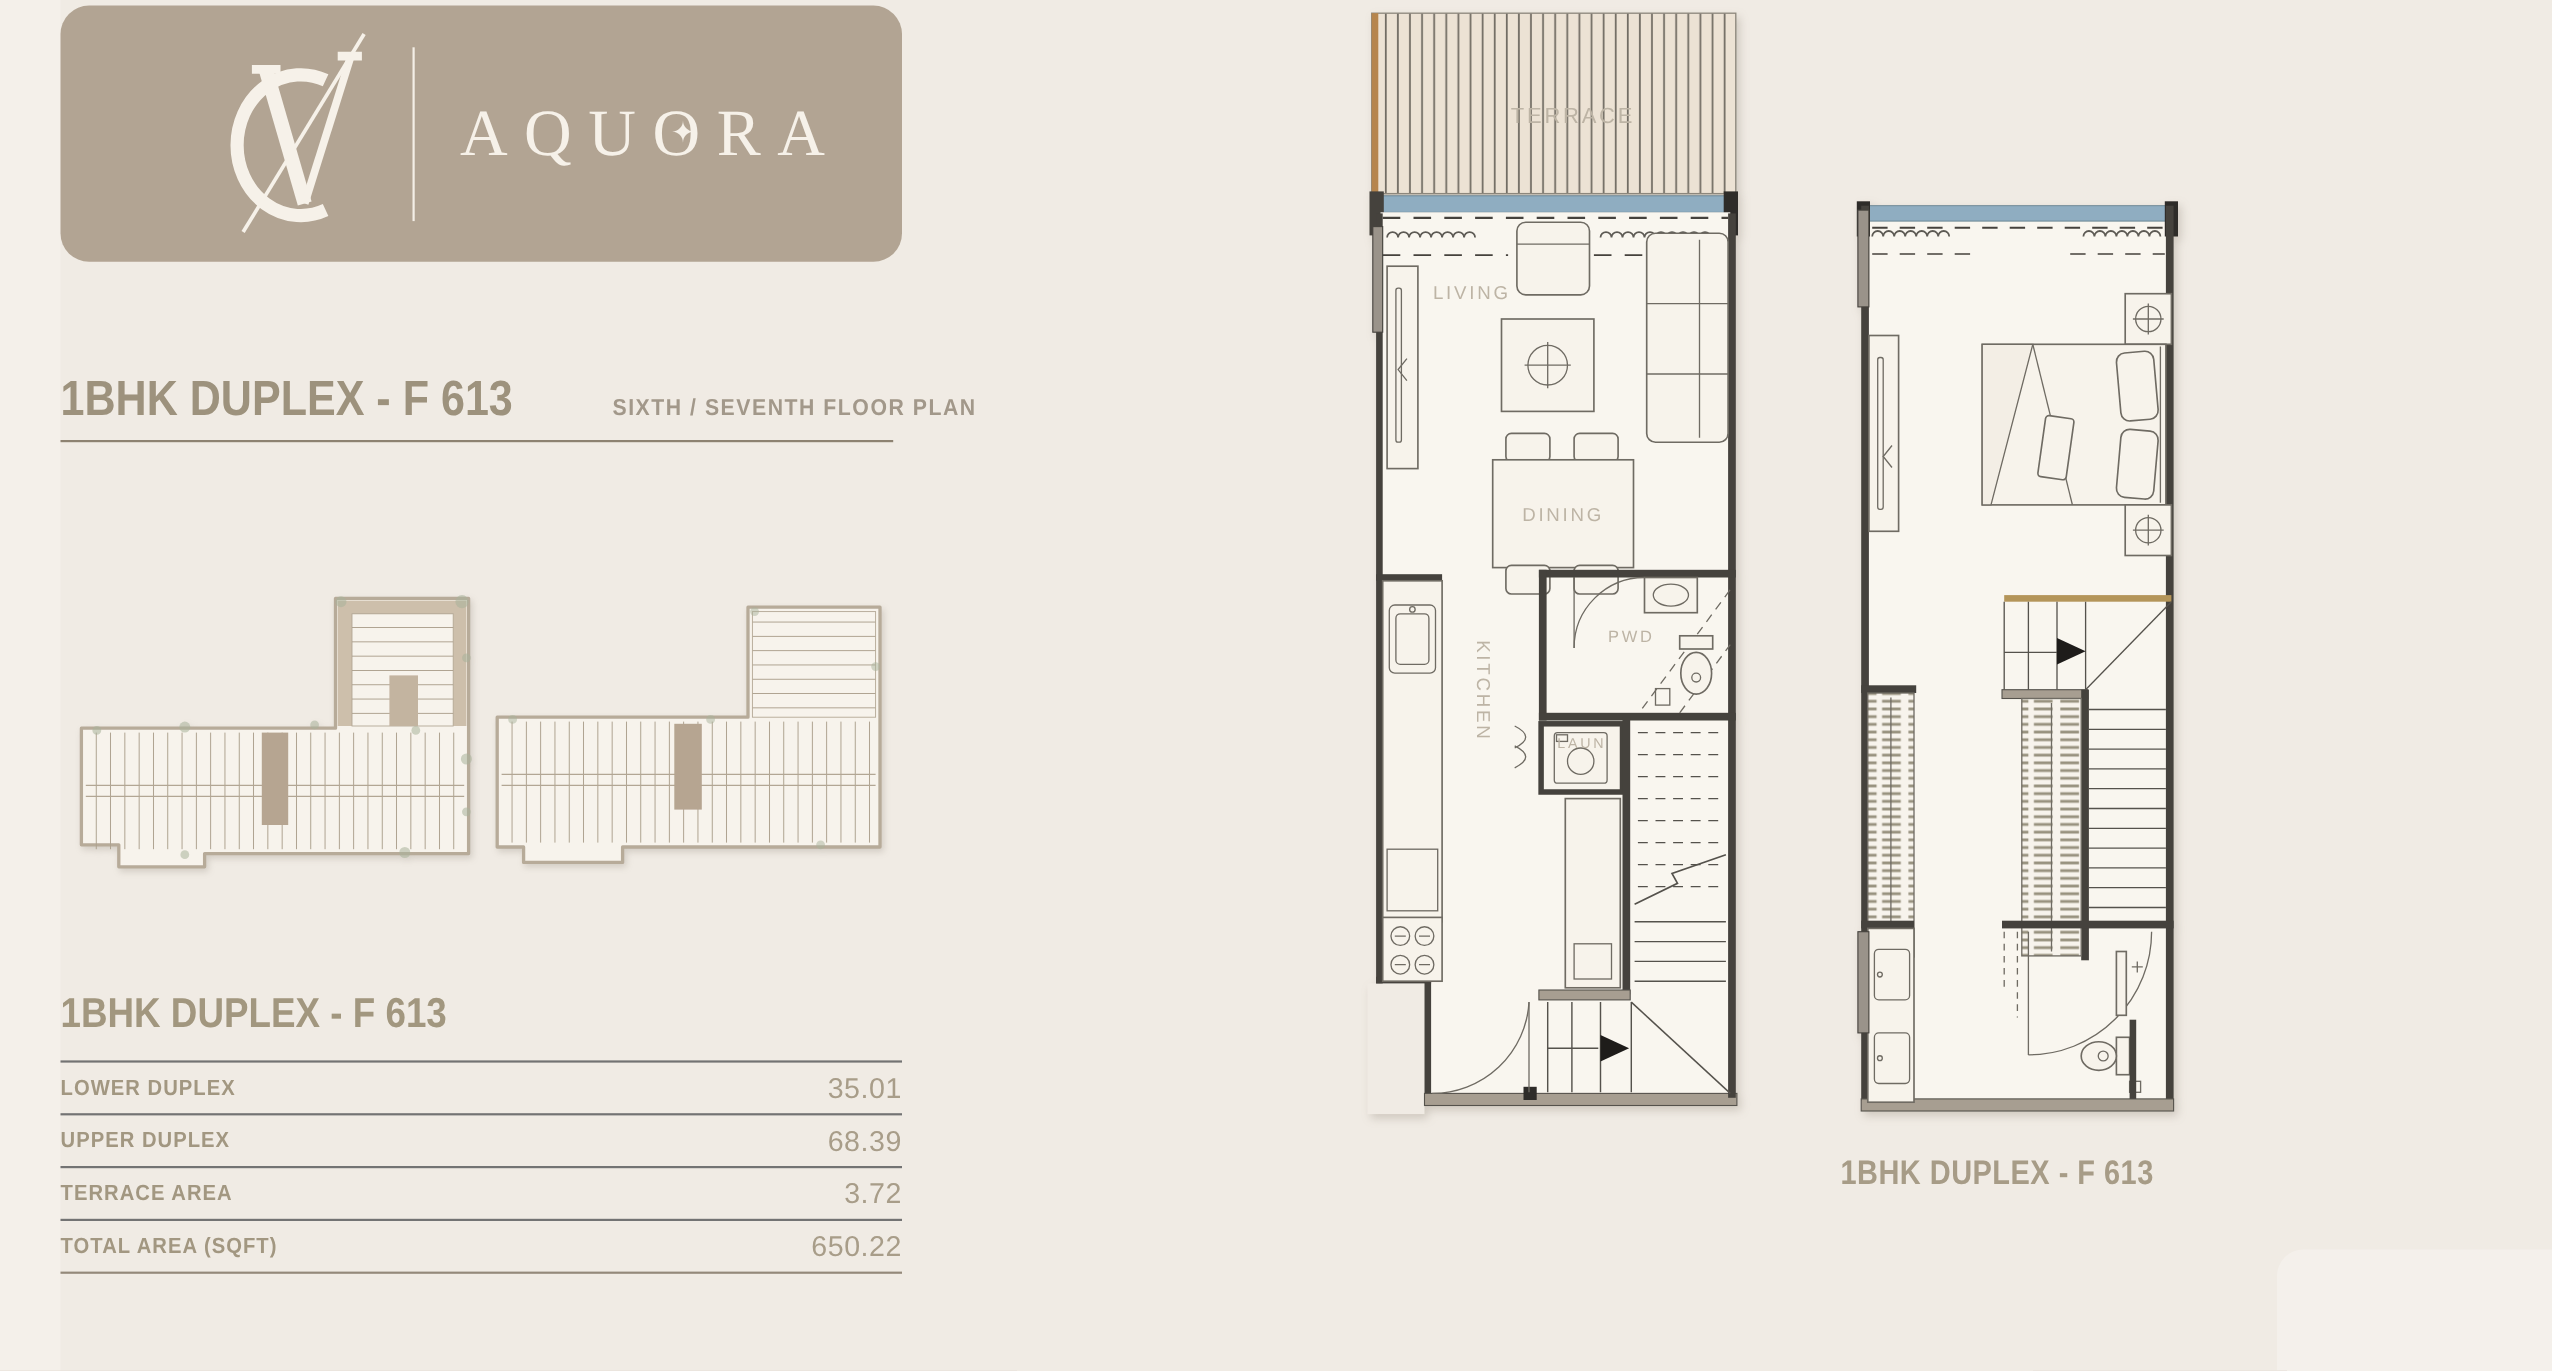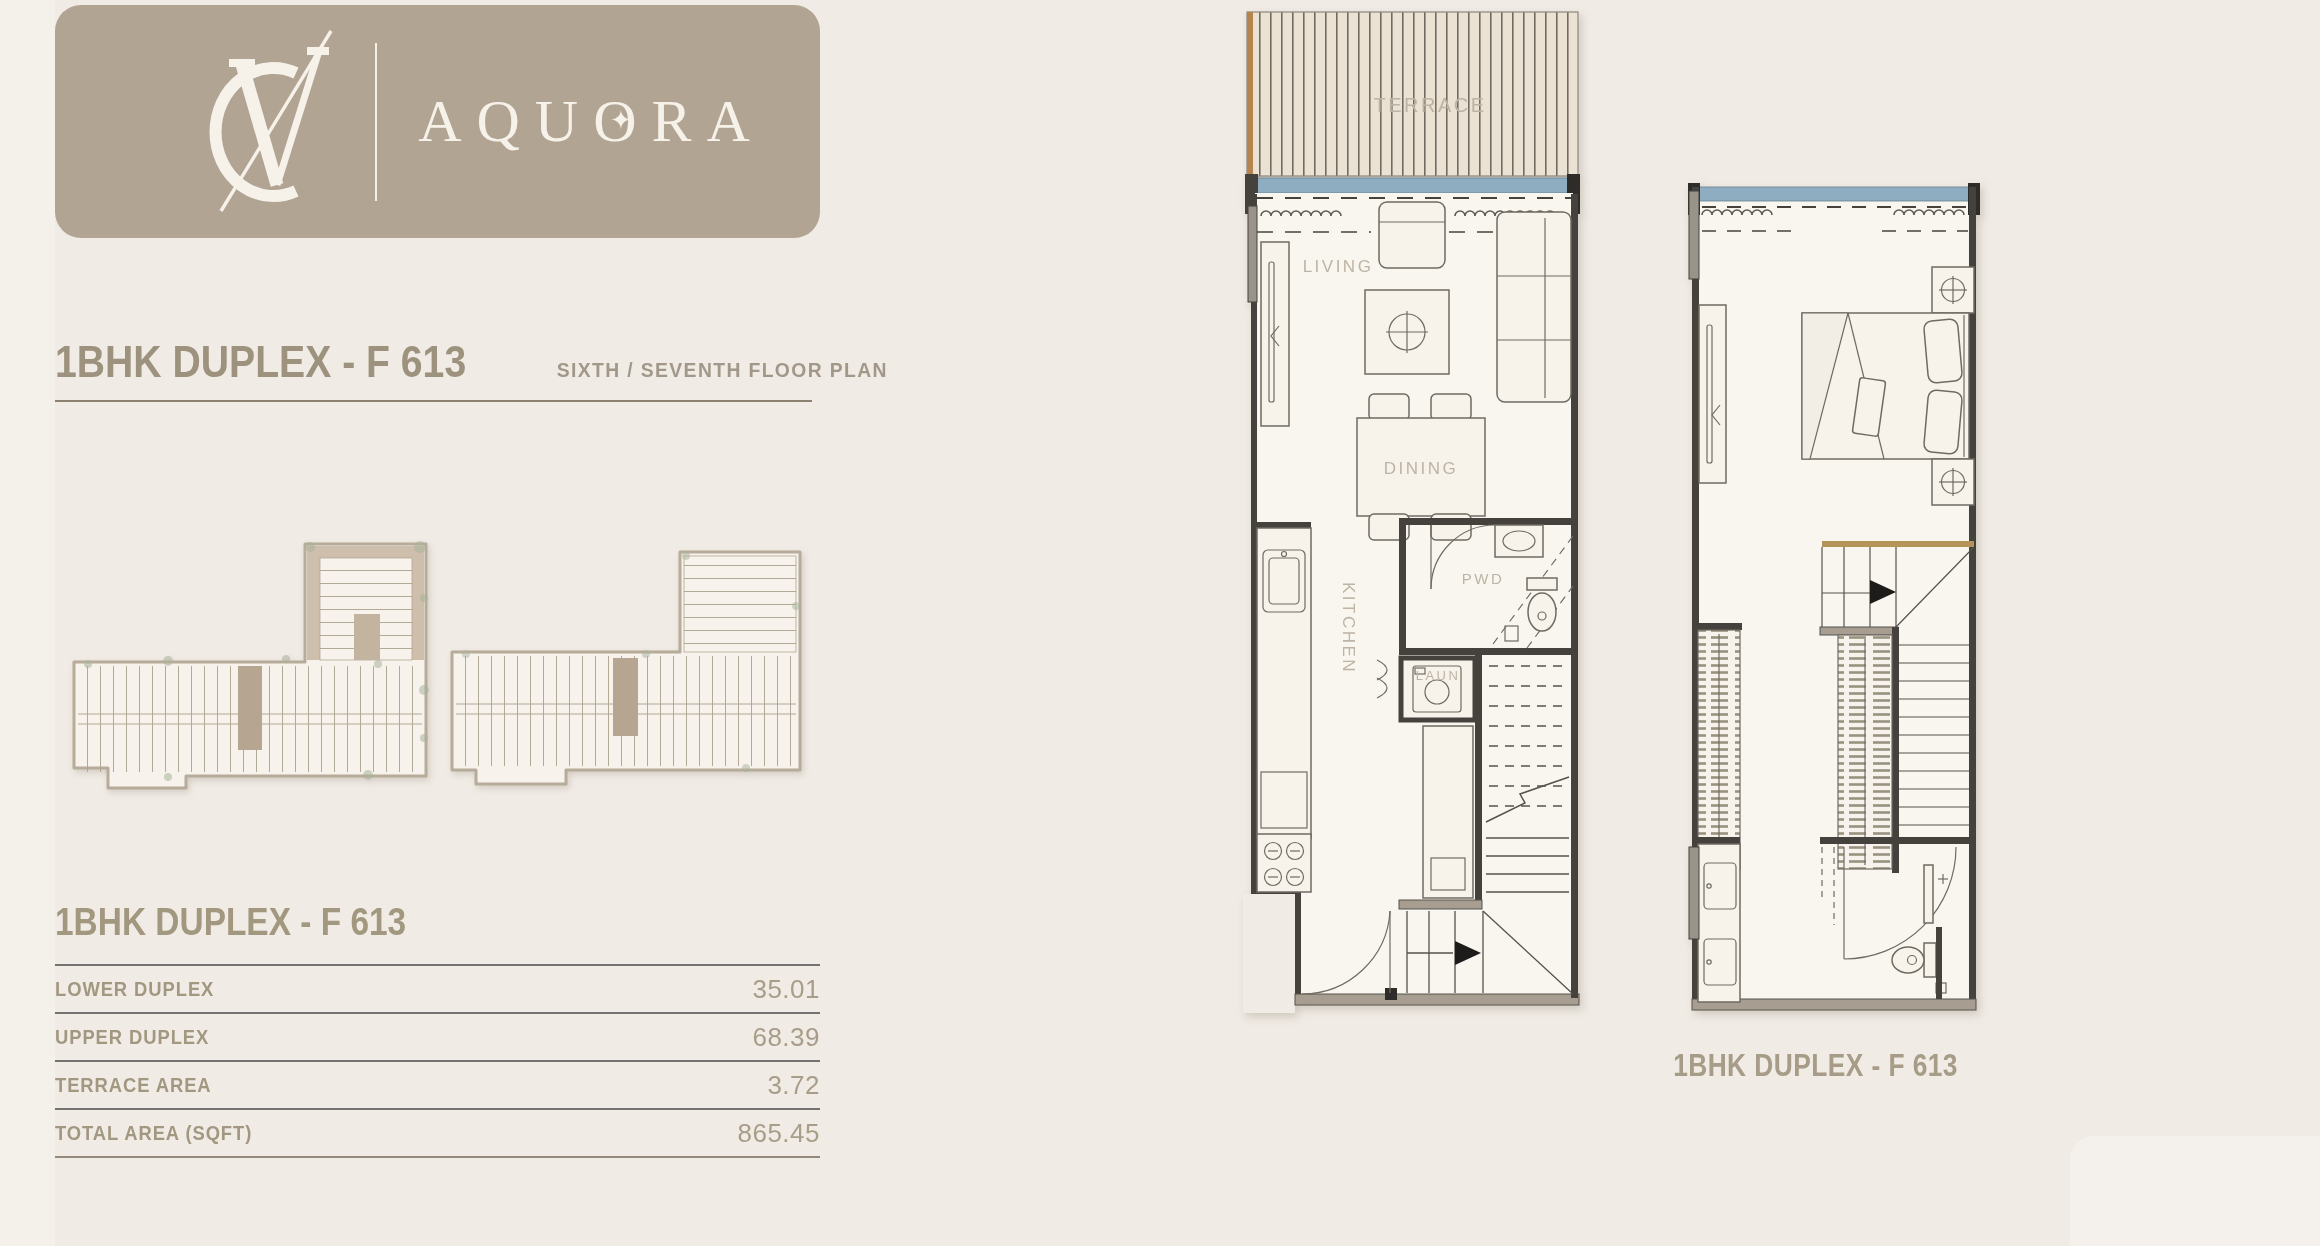--- a/index.html
+++ b/index.html
@@ -144,21 +144,21 @@
       <div class="area-row">
         <span class="area-label">UPPER DUPLEX</span>
         <span class="area-value">68.39</span>
       </div>
       <div class="area-row">
         <span class="area-label">TERRACE AREA</span>
         <span class="area-value">3.72</span>
       </div>
       <div class="area-row">
         <span class="area-label">TOTAL AREA (SQFT)</span>
-        <span class="area-value">865.45</span>
+        <span class="area-value">650.22</span>
       </div>
     </div>
   </div>
 
   <svg class="plan-lower" width="340" height="1005" viewBox="0 0 340 1005">
     <defs>
       <pattern id="deck" width="11" height="8" patternUnits="userSpaceOnUse">
         <rect width="11" height="8" fill="#ece2d4"></rect>
         <rect x="5" width="1.6" height="8" fill="#716c63"></rect>
       </pattern>

